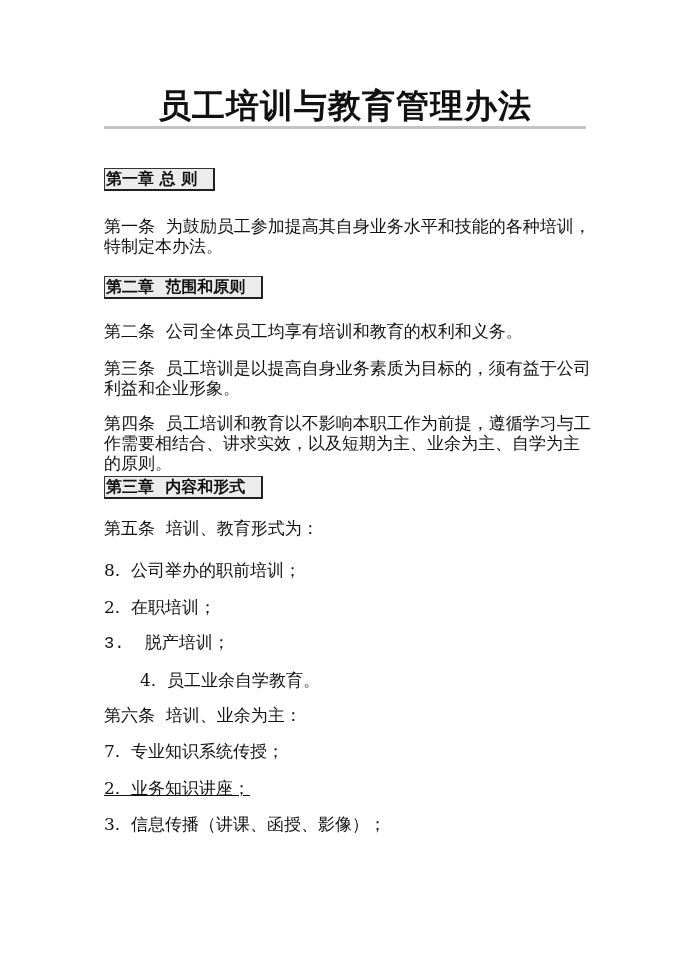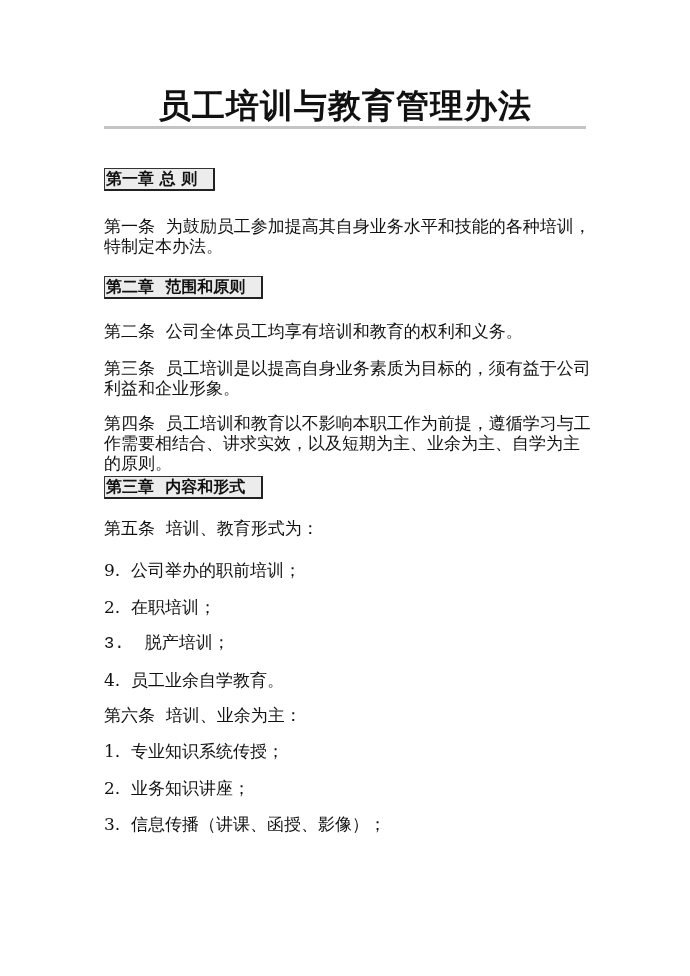--- a/index.html
+++ b/index.html
@@ -77,21 +77,21 @@
   <h2 class="chapter" style="top:168px;">第一章 总 则</h2>
   <p class="para" style="top:216px;">第一条  为鼓励员工参加提高其自身业务水平和技能的各种培训，特制定本办法。</p>
 
   <h2 class="chapter" style="top:276px;">第二章  范围和原则</h2>
   <p class="para" style="top:321px;">第二条  公司全体员工均享有培训和教育的权利和义务。</p>
   <p class="para" style="top:358px;">第三条  员工培训是以提高自身业务素质为目标的，须有益于公司利益和企业形象。</p>
   <p class="para" style="top:413px;">第四条  员工培训和教育以不影响本职工作为前提，遵循学习与工作需要相结合、讲求实效，以及短期为主、业余为主、自学为主的原则。</p>
 
   <h2 class="chapter" style="top:476px;text-align:center;">第三章  内容和形式</h2>
   <p class="para" style="top:497px;margin-top:21px;">第五条  培训、教育形式为：</p>
-  <p class="para" style="top:560px;">9.  公司举办的职前培训；</p>
+  <p class="para" style="top:560px;">8.  公司举办的职前培训；</p>
   <p class="para" style="top:597px;">2.  在职培训；</p>
   <p class="para" style="top:634px;font-family:Liberation Mono, monospace;">3.  脱产培训；</p>
-  <p class="para" style="top:670px;">4.  员工业余自学教育。</p>
+  <p class="para" style="top:670px;margin-left:36px;">4.  员工业余自学教育。</p>
   <p class="para" style="top:705px;">第六条  培训、业余为主：</p>
-  <p class="para" style="top:741px;">1.  专业知识系统传授；</p>
-  <p class="para" style="top:778px;">2.  业务知识讲座；</p>
+  <p class="para" style="top:741px;">7.  专业知识系统传授；</p>
+  <p class="para" style="top:778px;text-decoration:underline;">2.  业务知识讲座；</p>
   <p class="para" style="top:814px;">3.  信息传播（讲课、函授、影像）；</p>
 </div>
 
 </body></html>

